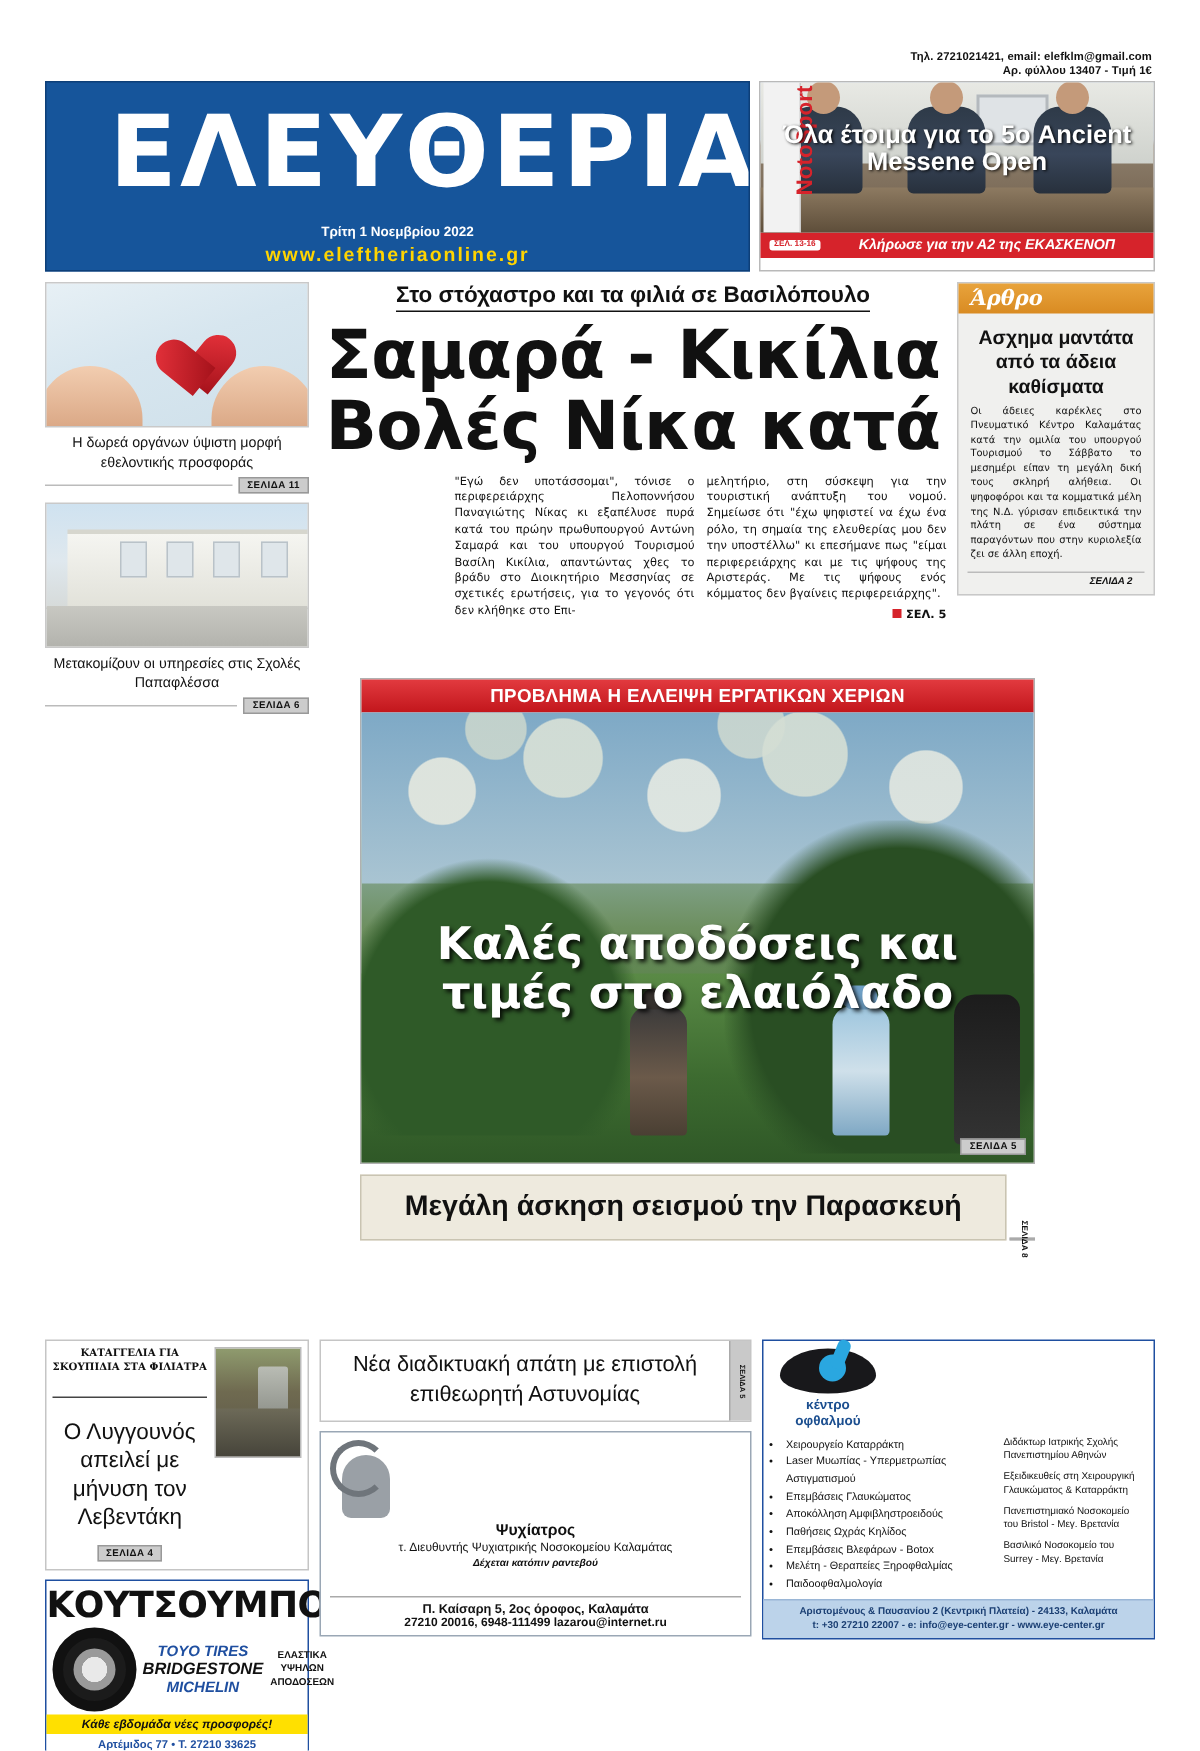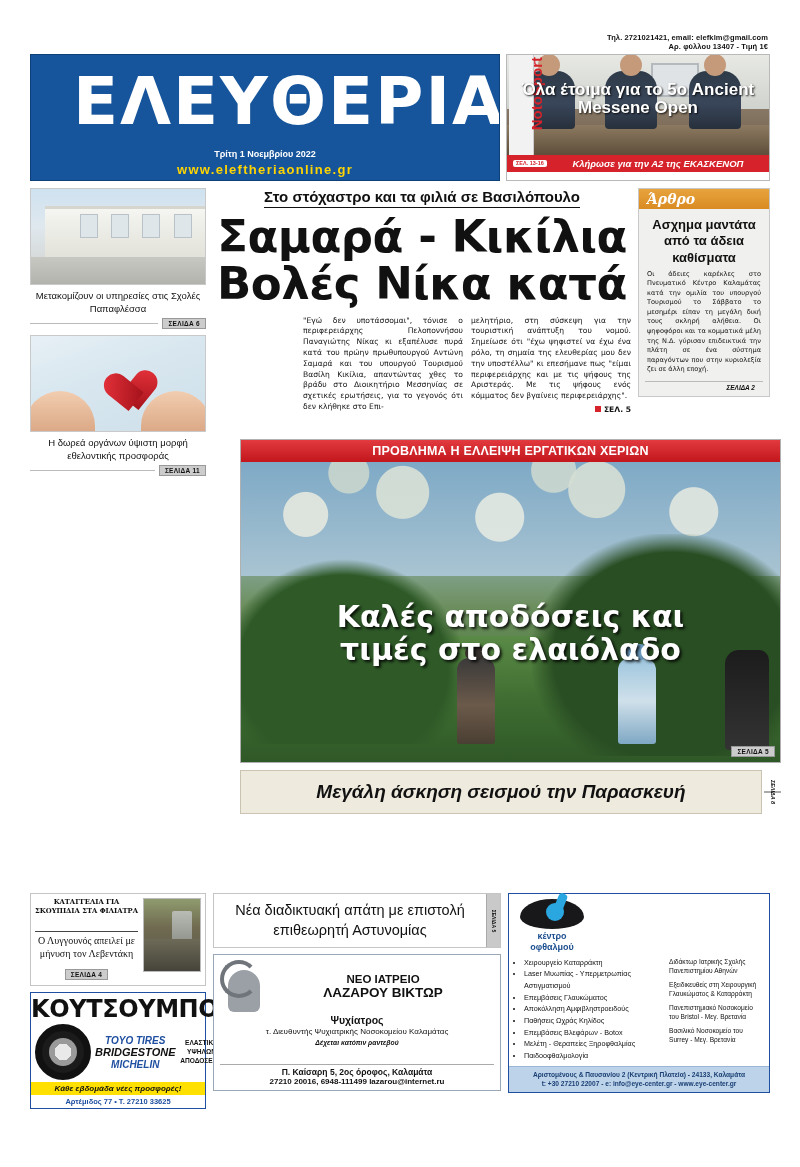--- a/index.html
+++ b/index.html
@@ -171,39 +171,39 @@
   .bigphoto .img .w1::before { content:""; position:absolute; left:8px; top:-12px; width:20px;
       height:14px; border-radius:7px; background:#35302c; }
   .bigphoto .img .dark { position:absolute; right:2%; bottom:4%; width:44px; height:100px;
       background:linear-gradient(180deg,#1c1c1c,#333); border-radius:14px 10px 4px 4px; }
   .bigphoto .img .photohead { position:absolute; left:0; right:0; top:46%; text-align:center;
       color:#fff; font-size:30px; font-weight:bold; line-height:1.1;
       text-shadow:2px 2px 3px rgba(0,0,0,.85); padding:0 10px;
       font-family:"DejaVu Sans", sans-serif; }
   .bigphoto .img .selcorner { position:absolute; right:5px; bottom:5px; }
 
-  .quakebar { margin-top:7px; display:flex; align-items:center; gap:2px;font-style:italic; }
+  .quakebar { margin-top:7px; display:flex; align-items:flex-end; gap:2px; }
   .quakebar .main { flex:1; background:#eeeade; border:1px solid #c9c4b2; text-align:center;
       font-size:19px; font-weight:bold; padding:10px 4px; }
   .quakebar .side { width:15px; background:#c9c9c9; border:1px solid #aaa; position:relative; }
   .quakebar .side span { position:absolute; left:50%; top:50%;
       transform:translate(-50%,-50%) rotate(90deg); white-space:nowrap; font-size:5.5px;
       font-weight:bold; }
 
   
   .bottomgrid { display:flex; gap:7px; margin-top:8px; }
   .bg-left { width:176px; flex:0 0 176px; }
   .bg-mid  { flex:1 1 auto; }
   .bg-right{ width:262px; flex:0 0 262px; }
 
   .trashbox { border:1px solid #c5c5c5; padding:4px; display:flex; gap:5px; }
   .trashbox .tl { flex:1; text-align:center; }
   .trashbox .tkick { font-size:6.8px; font-weight:bold; line-height:1.35;
       border-bottom:1px solid #444; display:inline-block; padding-bottom:15px; font-family:"DejaVu Serif",serif; }
-  .trashbox .thead { font-size:10px; line-height:1.25; margin-top:3px; font-family:Liberation Serif, serif; }
+  .trashbox .thead { font-size:15px; line-height:1.25; margin-top:14px; font-family:Liberation Sans, sans-serif; }
   .trashbox .tph { width:56px; flex:0 0 56px; height:72px; border:1px solid #bbb;
       background:linear-gradient(180deg,#8f9b6e 0%,#6f6a50 40%,#585447 100%); position:relative; overflow:hidden; }
   .trashbox .tph .bin { position:absolute; right:8px; top:12px; width:20px; height:34px;
       background:linear-gradient(180deg,#b9bcb4,#8d9089); border-radius:2px; }
   .trashbox .tph .pile { position:absolute; left:0; right:0; bottom:0; height:45%;
       background:linear-gradient(180deg,#6d6a58,#46443a); }
 
   .tirebox { border:1px solid #1f4fa0; margin-top:6px; background:#fff; }
   .tirebox .tname { text-align:center; font-size:24px; font-weight:bold; letter-spacing:-.4px;
       padding:2px 0 1px; font-family:"DejaVu Sans", sans-serif; }
@@ -306,49 +306,49 @@
         <span class="txt">Κλήρωσε για την Α2 της ΕΚΑΣΚΕΝΟΠ</span>
       </div>
     </div>
   </div>
 
   <div class="contentgrid">
 
     <div class="col-left">
 
       <div class="teaser">
+        <div class="ph ph-heart">
+          <div class="hand h1"></div>
+          <div class="hand h2"></div>
+          <div class="heart"></div>
+        </div>
+        <div class="cap">Η δωρεά οργάνων ύψιστη μορφή εθελοντικής προσφοράς</div>
+        <div class="sepline">
+          <span class="ln"></span>
+          <span class="selbox">ΣΕΛΙΔΑ 11</span>
+        </div>
+      </div>
+
+      <div class="teaser">
         <div class="ph ph-school">
           <div class="bld"></div>
           <div class="win" style="left:28%"></div>
           <div class="win" style="left:46%"></div>
           <div class="win" style="left:64%"></div>
           <div class="win" style="left:82%"></div>
           <div class="fence"></div>
           <div class="road"></div>
         </div>
         <div class="cap">Μετακομίζουν οι υπηρεσίες στις Σχολές Παπαφλέσσα</div>
         <div class="sepline">
           <span class="ln"></span>
           <span class="selbox">ΣΕΛΙΔΑ 6</span>
         </div>
       </div>
 
-      <div class="teaser">
-        <div class="ph ph-heart">
-          <div class="hand h1"></div>
-          <div class="hand h2"></div>
-          <div class="heart"></div>
-        </div>
-        <div class="cap">Η δωρεά οργάνων ύψιστη μορφή εθελοντικής προσφοράς</div>
-        <div class="sepline">
-          <span class="ln"></span>
-          <span class="selbox">ΣΕΛΙΔΑ 11</span>
-        </div>
-      </div>
-
     </div>
 
     <div class="col-mid">
 
       <div class="kickwrap">
         <span class="kicker">Στο στόχαστρο και τα φιλιά σε Βασιλόπουλο</span>
       </div>
       <div class="mainhead">
         <div>Σαμαρά - Κικίλια</div>
         <div>Βολές Νίκα κατά</div>
@@ -371,21 +371,21 @@
     <div class="col-right">
       <div class="arthro">
         <div class="bar">Άρθρο</div>
         <div class="ahead">Ασχημα μαντάτα από τα άδεια καθίσματα</div>
         <div class="abody">Οι άδειες καρέκλες στο Πνευματικό Κέντρο Καλαμάτας κατά την ομιλία του υπουργού Τουρισμού το Σάββατο το μεσημέρι είπαν τη μεγάλη δική τους σκληρή αλήθεια. Οι ψηφοφόροι και τα κομματικά μέλη της Ν.Δ. γύρισαν επιδεικτικά την πλάτη σε ένα σύστημα παραγόντων που στην κυριολεξία ζει σε άλλη εποχή.</div>
         <div class="afoot">ΣΕΛΙΔΑ 2</div>
       </div>
     </div>
   </div>
 
-  <div style="position:absolute; left:240px; top:439px; width:541px;">
+  <div style="position:absolute; left:240px; top:452px; width:450px;">
     <div class="bigphoto">
       <div class="redbanner">ΠΡΟΒΛΗΜΑ Η ΕΛΛΕΙΨΗ ΕΡΓΑΤΙΚΩΝ ΧΕΡΙΩΝ</div>
       <div class="img">
         <div class="sky"></div>
         <div class="canopy"></div>
         <div class="grass"></div>
         <div class="bushL"></div>
         <div class="bushR"></div>
         <div class="worker w1"></div>
         <div class="worker w2"></div>
@@ -453,24 +453,20 @@
             <span>ΣΕΛΙΔΑ 5</span>
           </div>
       </div>
 
       <div class="psych">
         <div class="prow">
           <div class="picon">
             <div class="headsil"></div>
             <div class="spiral"></div>
           </div>
-          <div class="pt">
-            <div class="p1">ΝΕΟ ΙΑΤΡΕΙΟ</div>
-            <div class="p2">ΛΑΖΑΡΟΥ ΒΙΚΤΩΡ</div>
-          </div>
         </div>
         <div class="p3">Ψυχίατρος</div>
         <div class="p4">τ. Διευθυντής Ψυχιατρικής Νοσοκομείου Καλαμάτας</div>
         <div class="p5">Δέχεται κατόπιν ραντεβού</div>
         <div class="p6">Π. Καίσαρη 5, 2ος όροφος, Καλαμάτα</div>
         <div class="p7">27210 20016, 6948-111499   lazarou@internet.ru</div>
       </div>
     </div>
 
     <div class="bg-right">

